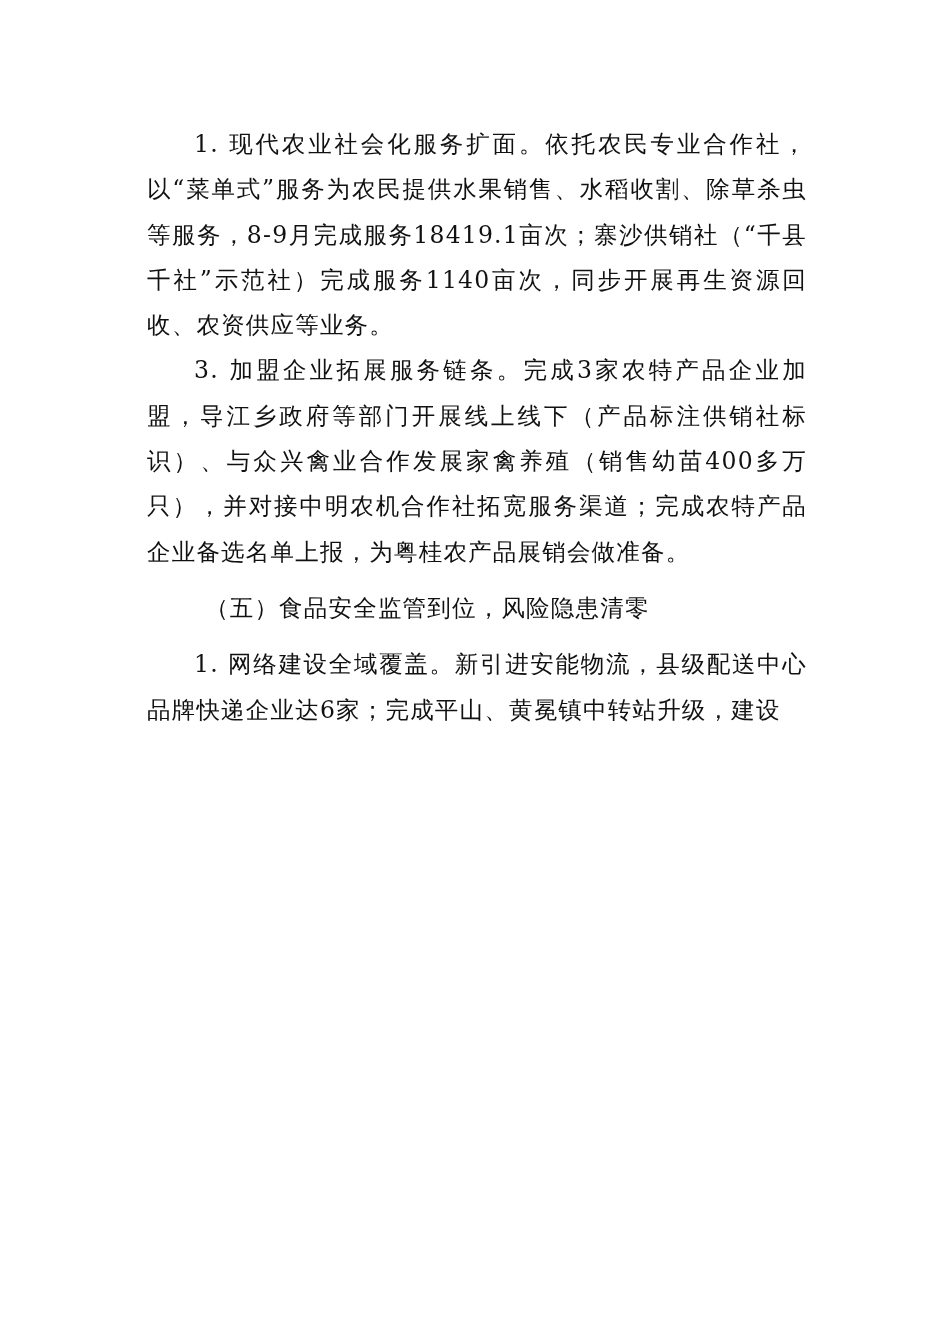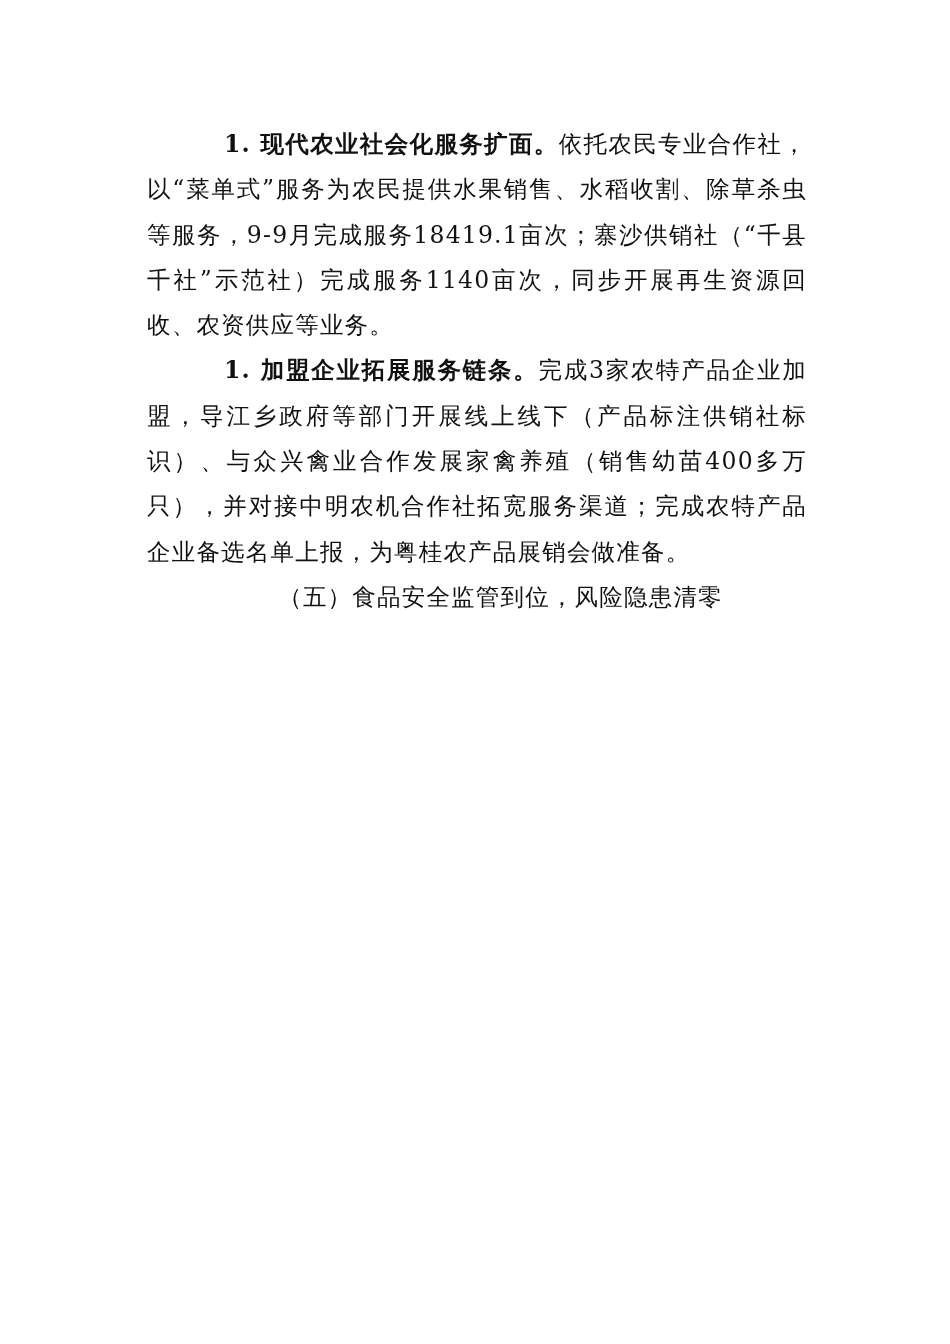--- a/index.html
+++ b/index.html
@@ -4,23 +4,24 @@
 <style>
   html, body { margin: 0; padding: 0; background: #ffffff; }
   body { width: 950px; height: 1344px; position: relative; overflow: hidden; }
   .page {
     position: absolute; left: 147px; top: 122px; width: 660px;
     font-family: "DejaVu Serif", "Liberation Serif", serif;
     font-size: 23.5px; color: #111;
     line-height: 45.3px;
   }
   .para { margin: 0; text-align: justify; text-justify: inter-character; text-indent: 2em; letter-spacing: 1.2px; }
-  .para b { font-weight: bold; margin-left: 30px; }
-  .heading { margin: 0; text-indent: 2em; letter-spacing: 1.2px; text-align: center; }
+  .para b { font-weight: normal; }
+  .heading { margin: 11px; text-indent: 2em; letter-spacing: 1.2px; }
 </style>
 </head>
 <body>
 
 <div class="page">
-  <p class="para"><b>1. 现代农业社会化服务扩面。</b><span>依托农民专业合作社，以“菜单式”服务为农民提供水果销售、水稻收割、除草杀虫等服务，9-9月完成服务18419.1亩次；寨沙供销社（“千县千社”示范社）完成服务1140亩次，同步开展再生资源回收、农资供应等业务。</span></p>
-  <p class="para"><b>1. 加盟企业拓展服务链条。</b><span>完成3家农特产品企业加盟，导江乡政府等部门开展线上线下（产品标注供销社标识）、与众兴禽业合作发展家禽养殖（销售幼苗400多万只），并对接中明农机合作社拓宽服务渠道；完成农特产品企业备选名单上报，为粤桂农产品展销会做准备。</span></p>
+  <p class="para"><b>1. 现代农业社会化服务扩面。</b><span>依托农民专业合作社，以“菜单式”服务为农民提供水果销售、水稻收割、除草杀虫等服务，8-9月完成服务18419.1亩次；寨沙供销社（“千县千社”示范社）完成服务1140亩次，同步开展再生资源回收、农资供应等业务。</span></p>
+  <p class="para"><b>3. 加盟企业拓展服务链条。</b><span>完成3家农特产品企业加盟，导江乡政府等部门开展线上线下（产品标注供销社标识）、与众兴禽业合作发展家禽养殖（销售幼苗400多万只），并对接中明农机合作社拓宽服务渠道；完成农特产品企业备选名单上报，为粤桂农产品展销会做准备。</span></p>
   <p class="heading">（五）食品安全监管到位，风险隐患清零</p>
+  <p class="para"><b>1. 网络建设全域覆盖。</b><span>新引进安能物流，县级配送中心品牌快递企业达6家；完成平山、黄冕镇中转站升级，建设</span></p>
 </div>
 
 </body></html>

